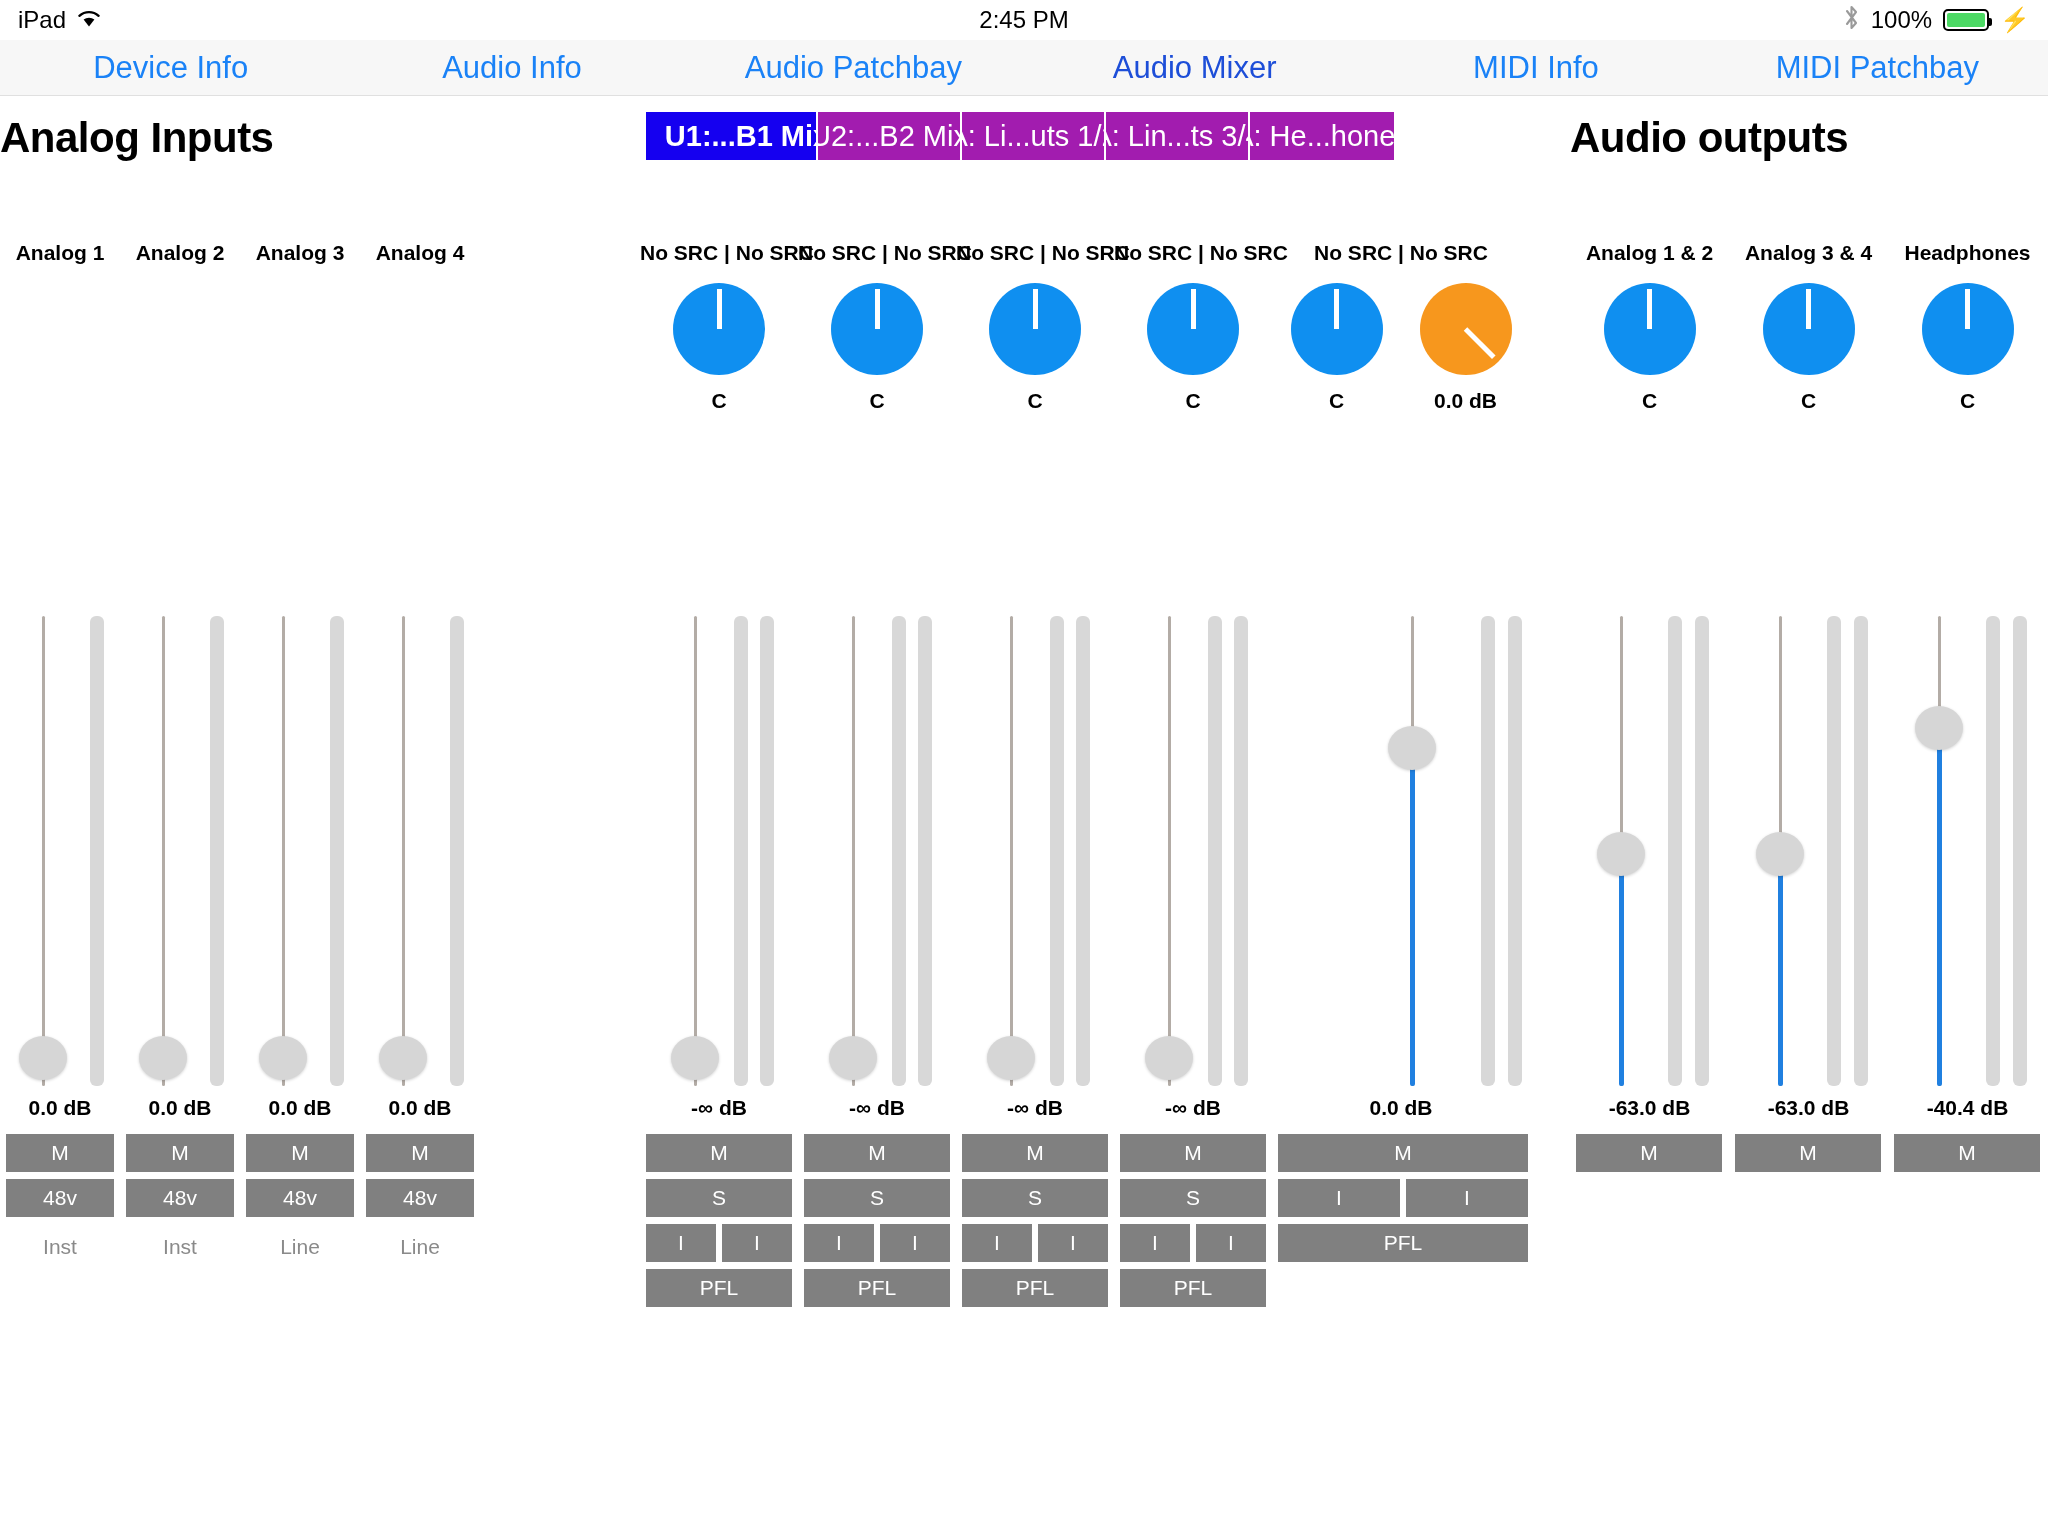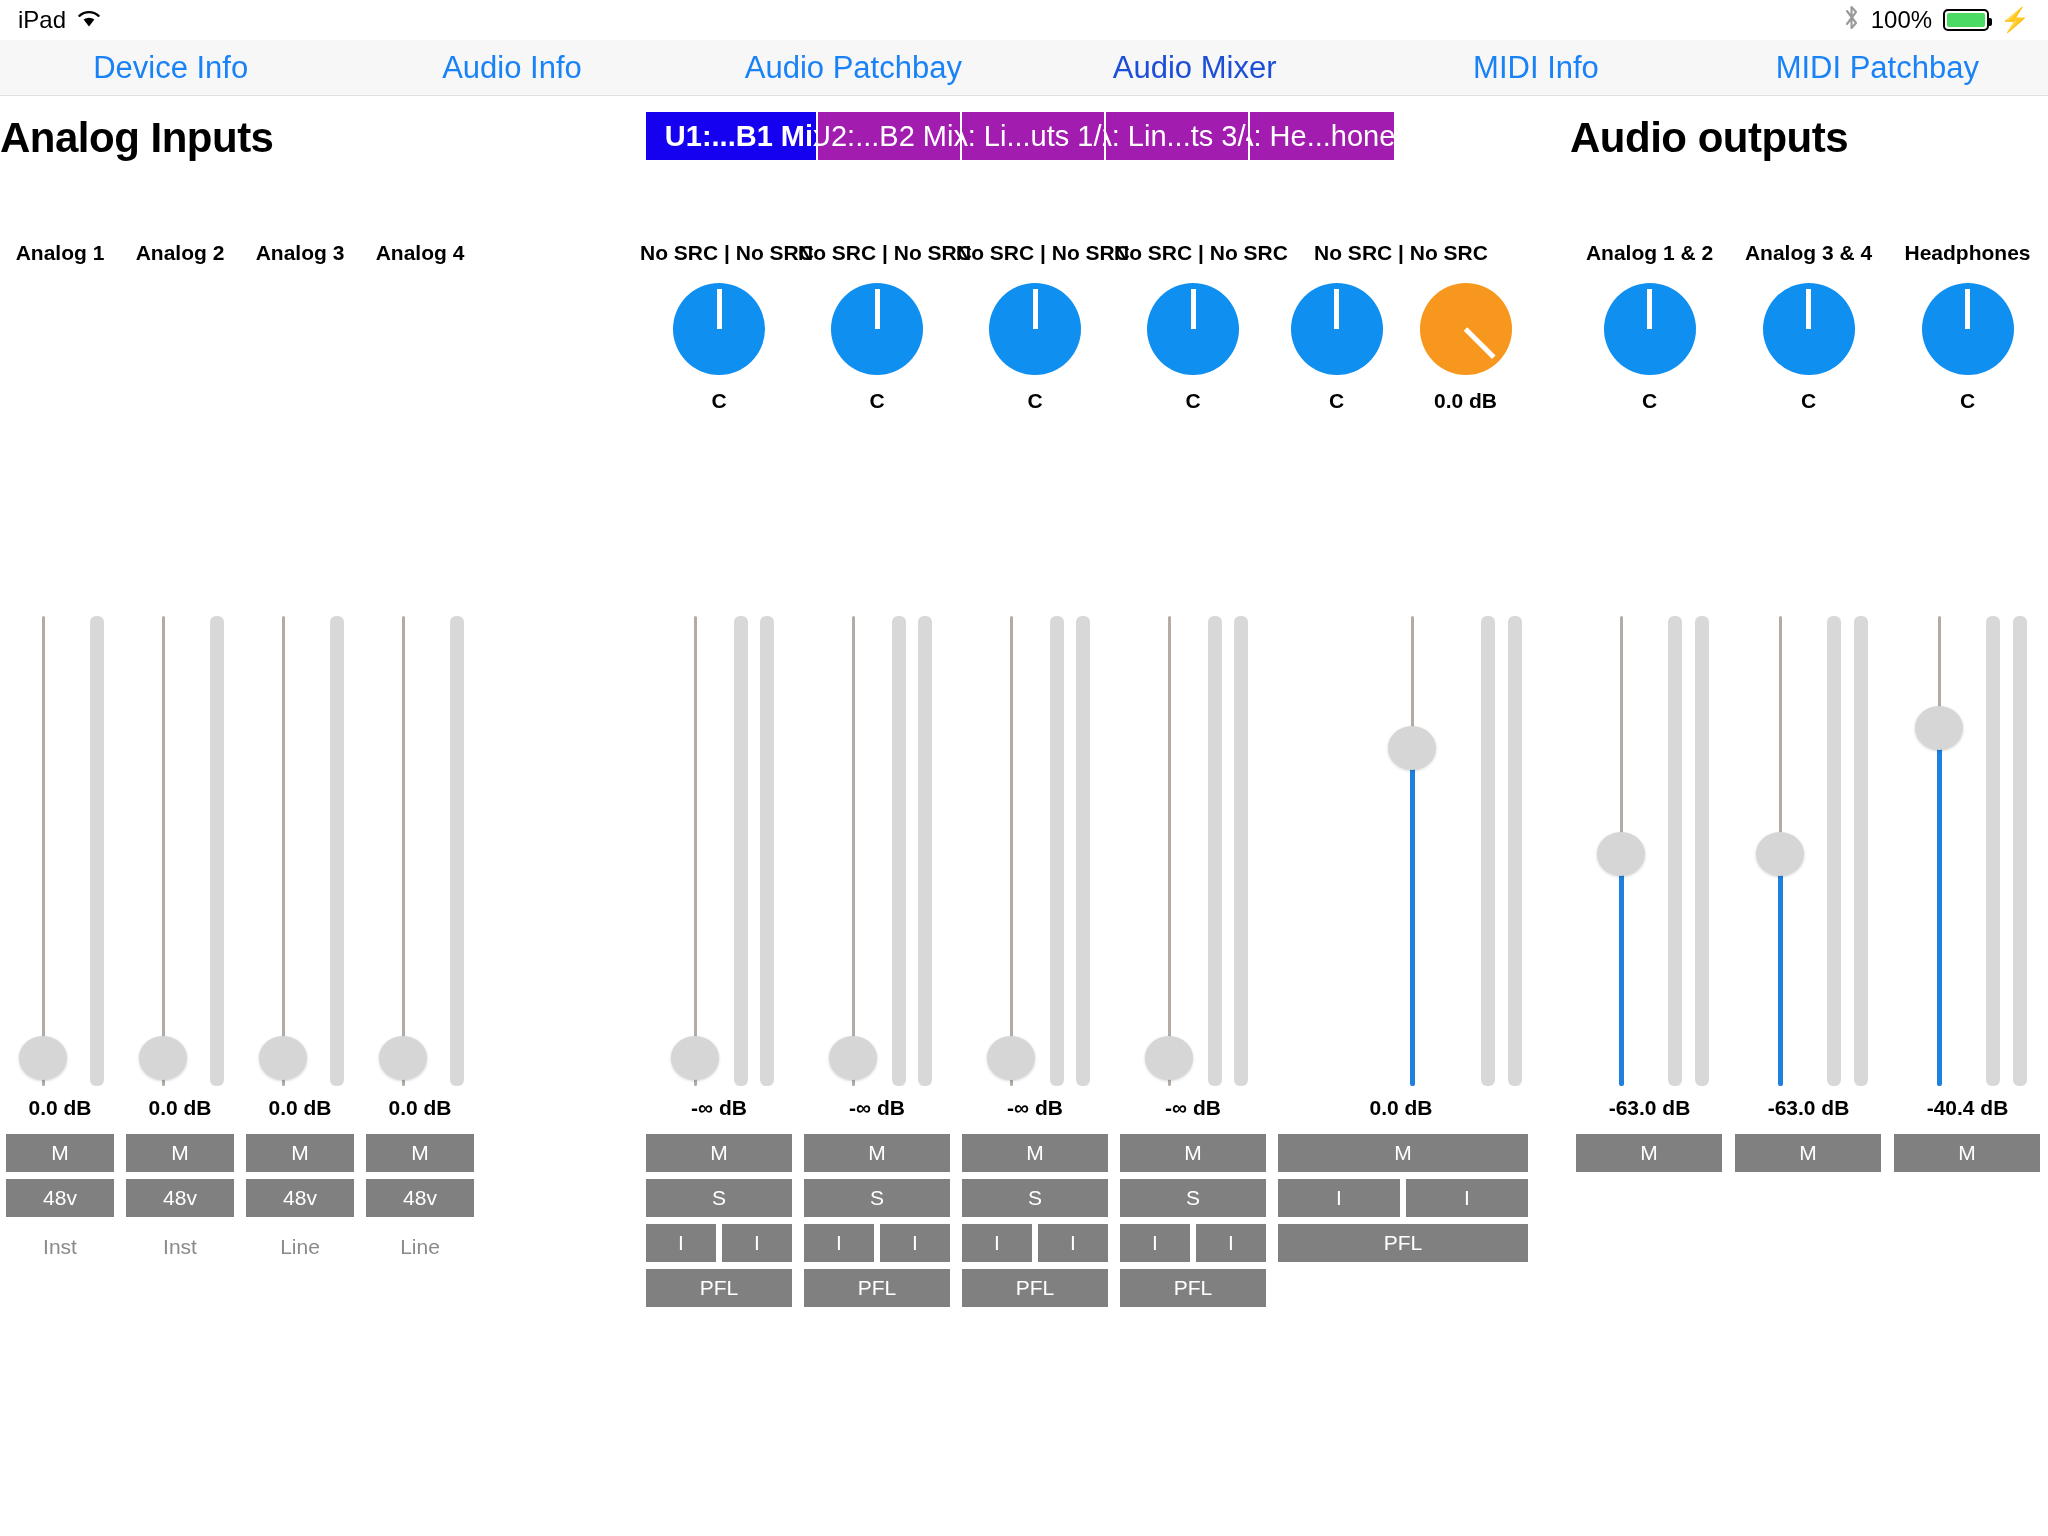--- a/index.html
+++ b/index.html
@@ -168,20 +168,21 @@
 <div class="statusbar">
   <div class="sb-left">
     <span>iPad</span>
     <span class="wifi-icon">
       <svg width="26" height="20" viewBox="0 0 26 20">
         <path d="M13 18.5 L7.6 11.6 A8.6 8.6 0 0 1 18.4 11.6 Z" fill="#000"></path>
         <path d="M3.4 7.8 A14.5 14.5 0 0 1 22.6 7.8" stroke="#000" stroke-width="2.4" fill="none" stroke-linecap="round"></path>
       </svg>
     </span>
   </div>
+  <div class="sb-center">2:45 PM</div>
   <div class="sb-right">
     <span class="bt-icon">
       <svg width="17" height="27" viewBox="0 0 17 27">
         <path d="M4 7 L13 19 L8.5 24 L8.5 3 L13 8 L4 20" stroke="#9a9a9a" stroke-width="2.1" fill="none" stroke-linejoin="round" stroke-linecap="round"></path>
       </svg>
     </span>
     <span>100%</span>
     <span class="batt">
       <span class="batt-fill"></span>
     </span>

